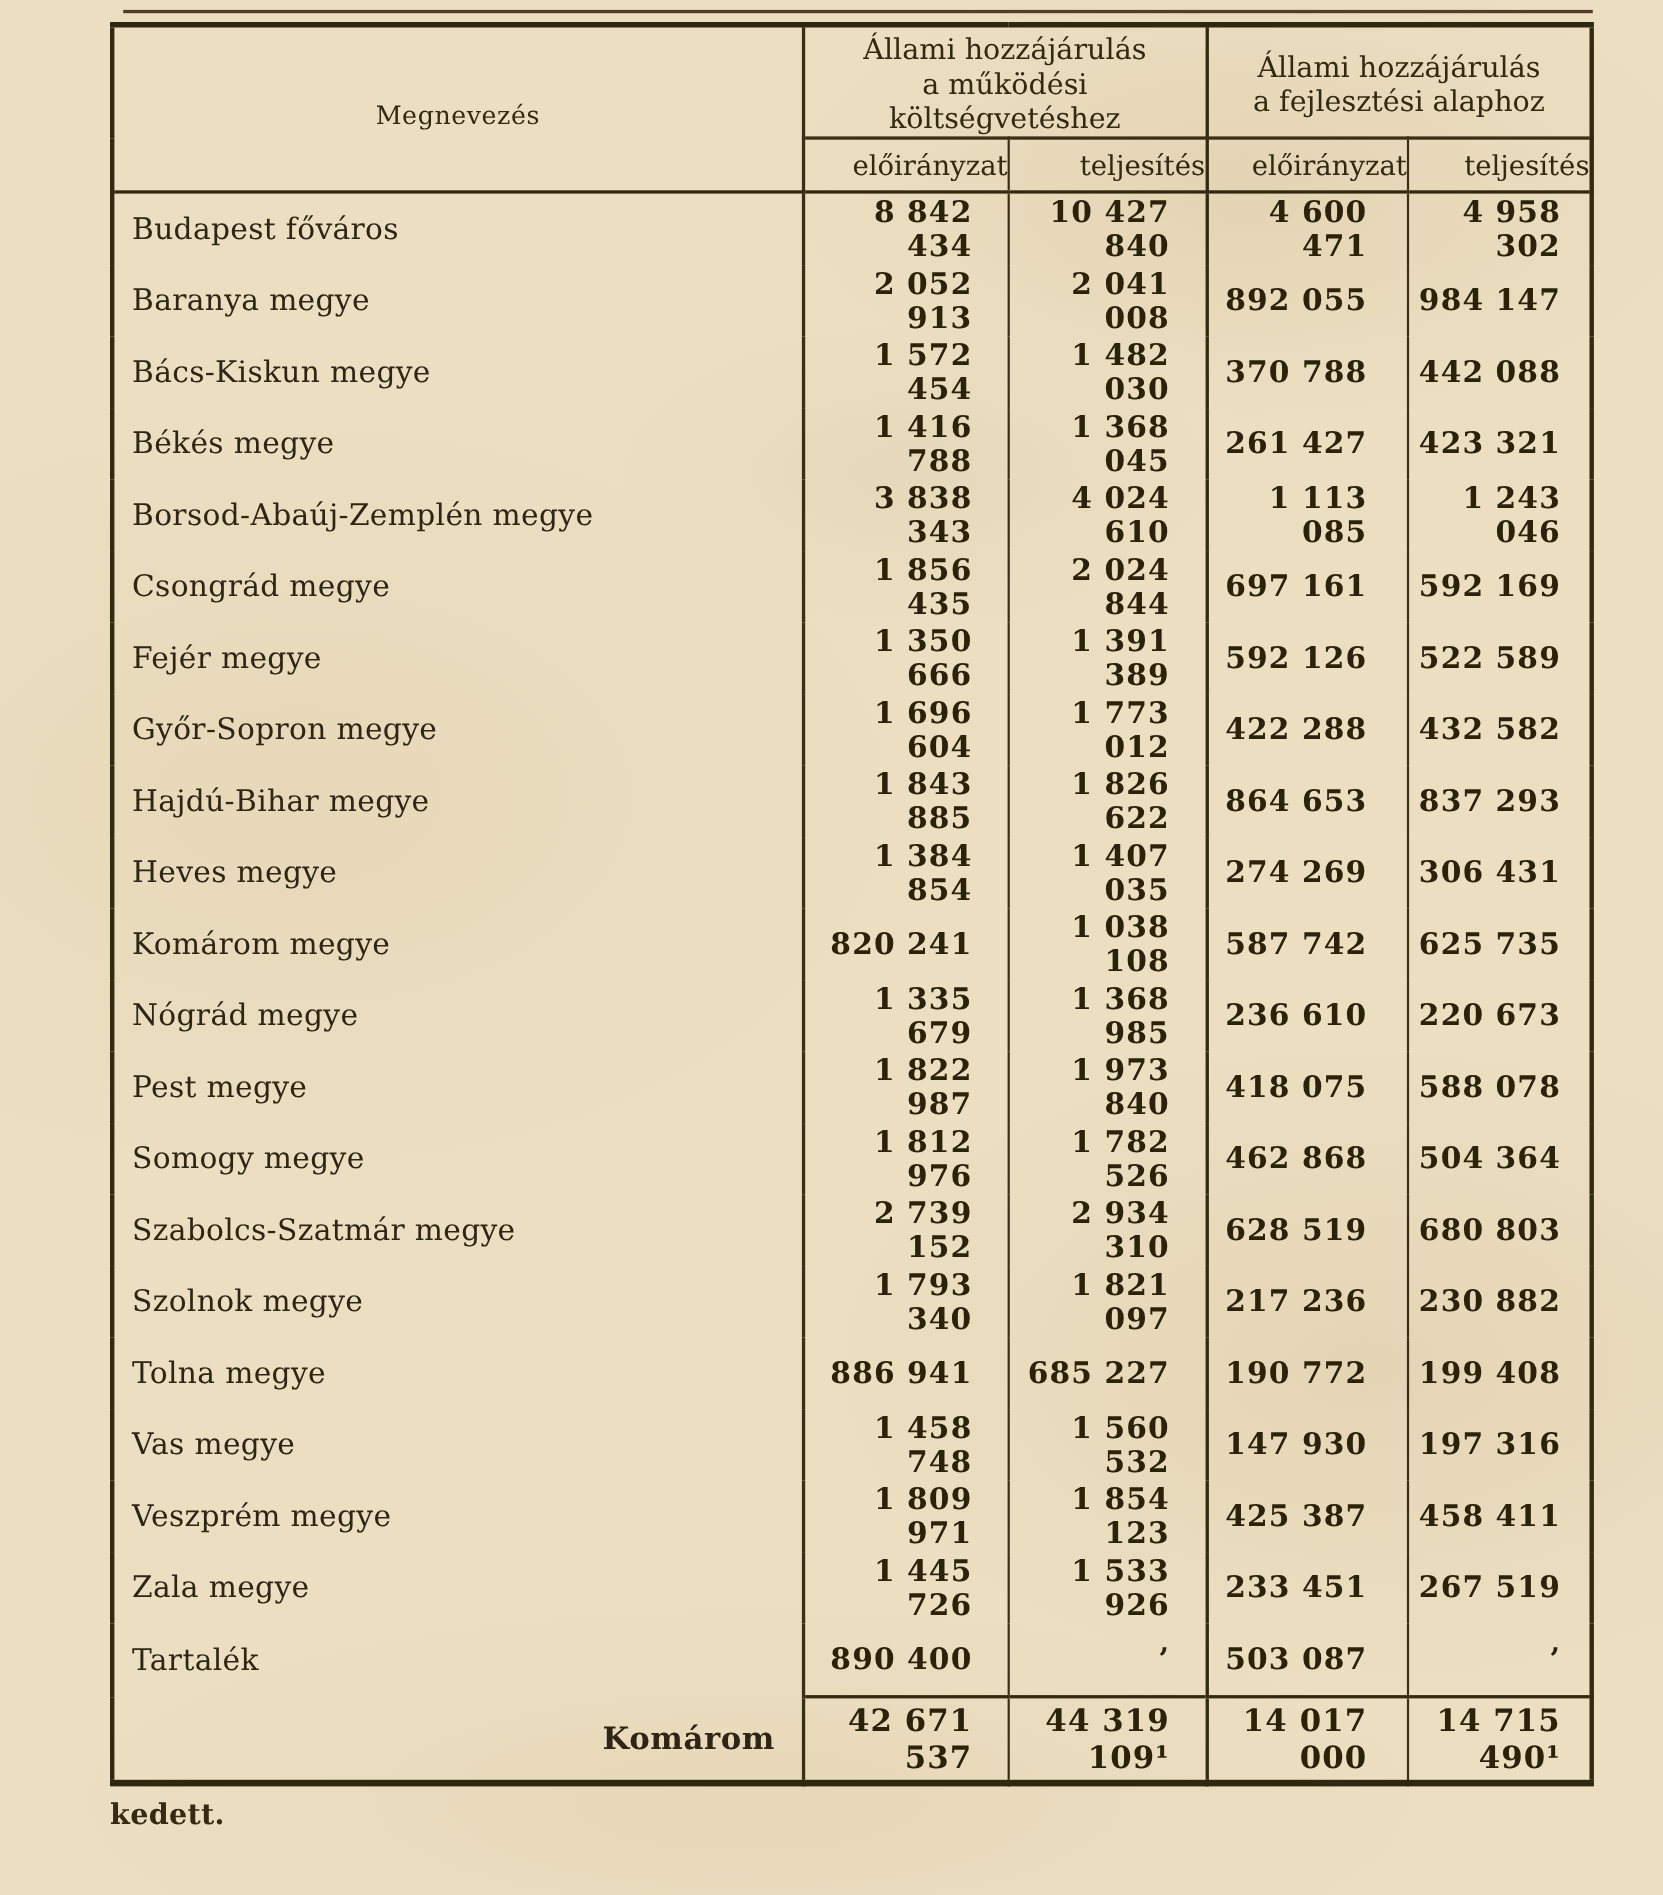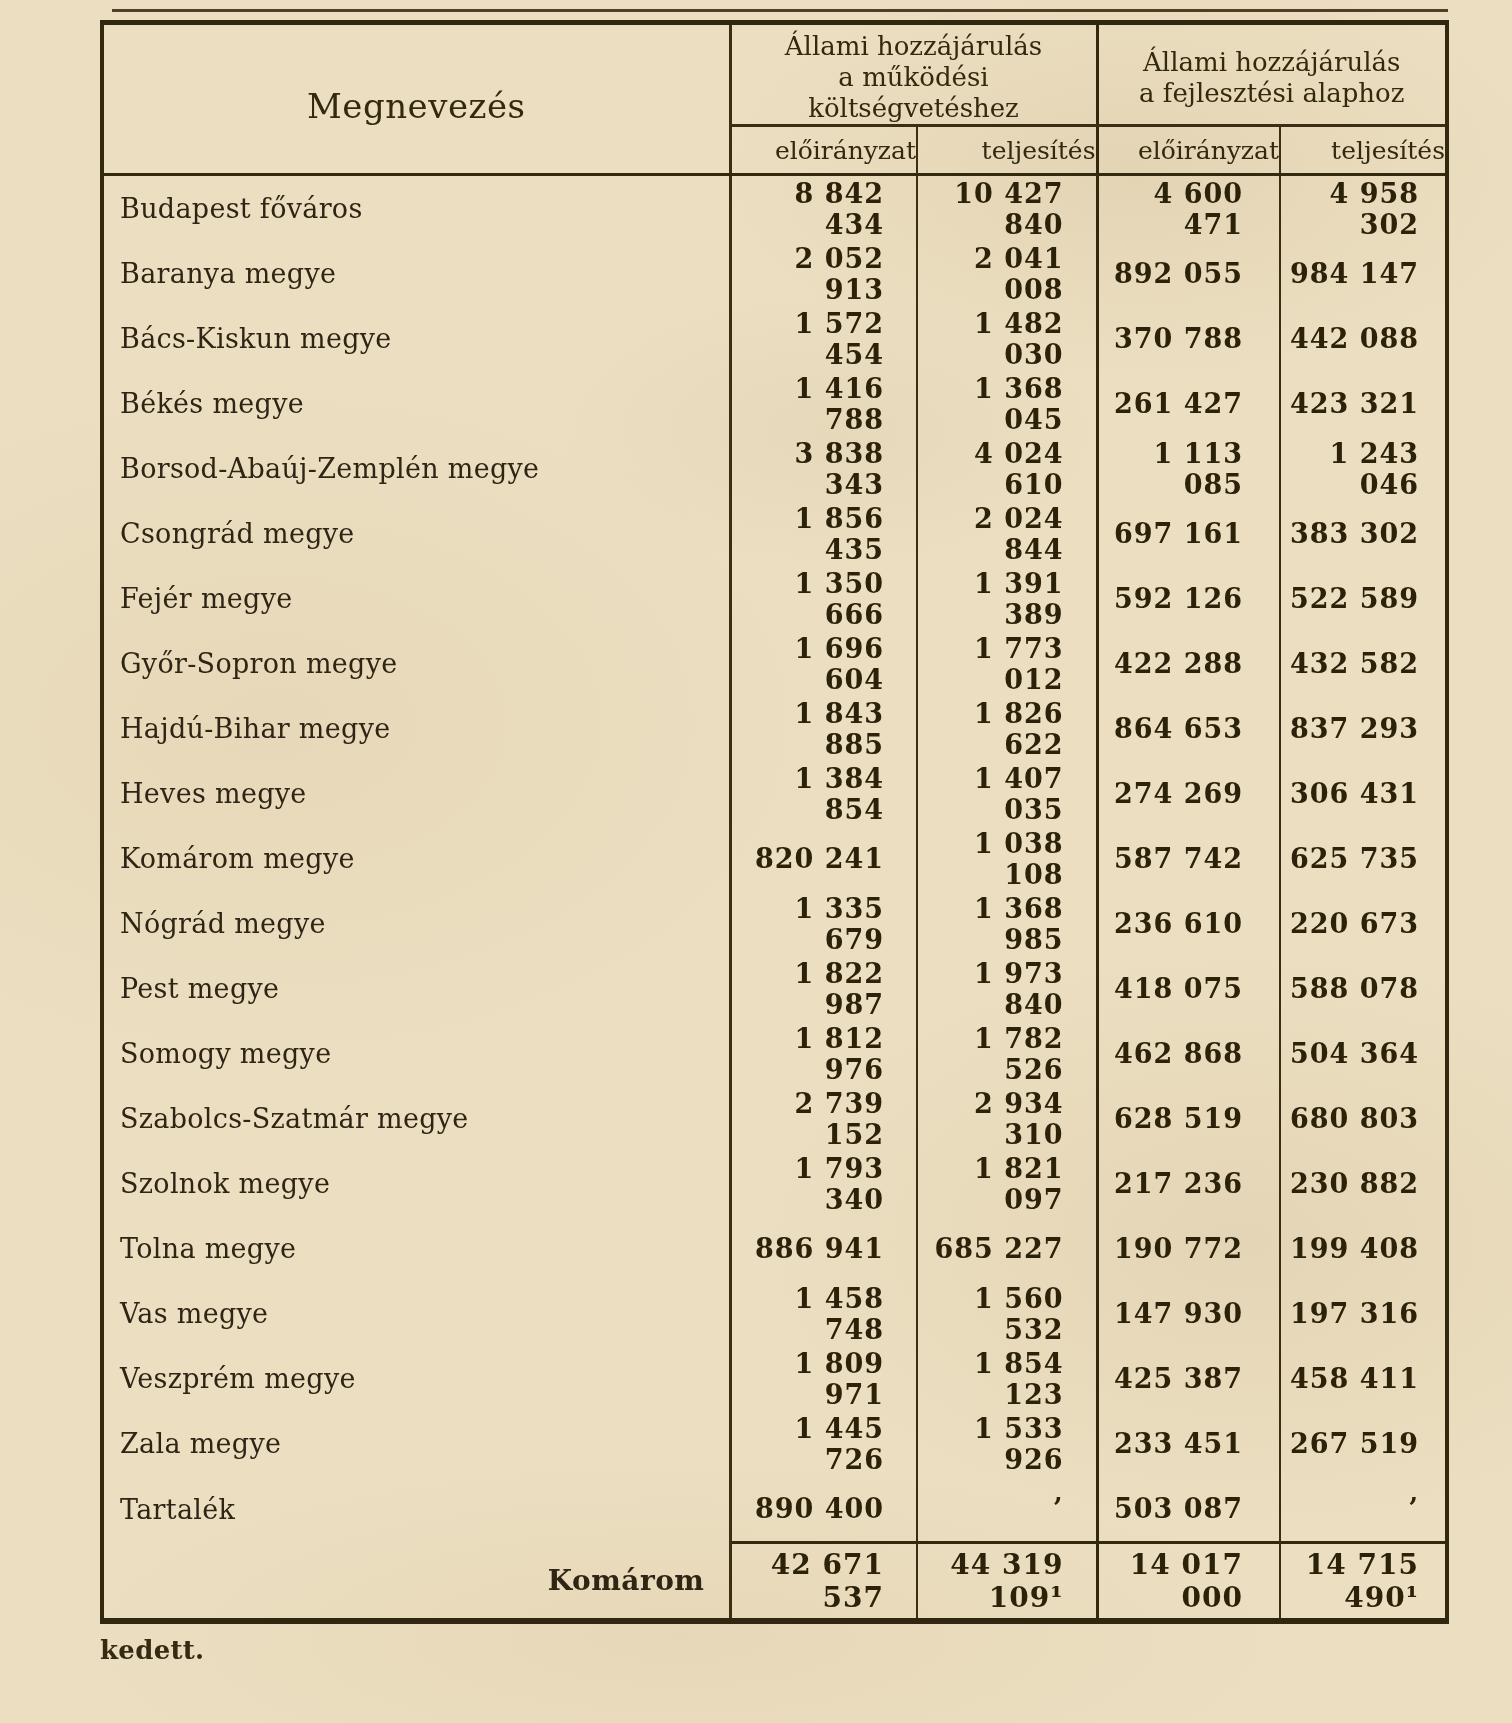--- a/index.html
+++ b/index.html
@@ -27,21 +27,21 @@
   }
   th, td { padding:0; vertical-align:middle; font-weight:normal; }
   
   .c1 { border-right:3px solid #3a2f14; }
   .c2 { border-right:2px solid #3a2f14; }
   .c3 { border-right:3px solid #33290f; }
   .c4 { border-right:2px solid #3a2f14; }
   
   .group-row th { height:66px; }
   th.megnev {
-    text-align:center; font-size:34px; letter-spacing:.5px; color:#33290f;
+    text-align:center; font-size:23px; letter-spacing:.5px; color:#33290f;
     vertical-align:middle; padding-top:14px;
   }
   th.group {
     text-align:center; font-size:26px; line-height:31px; color:#33290f;
     border-bottom:3px solid #3a2f14; padding-top:6px;
   }
   .sub-row th {
     height:46px; text-align:right; font-size:25px; color:#33290f;
     border-bottom:3px solid #33290f;
     padding-left:15px;
@@ -139,21 +139,21 @@
     <td class="num c2">3 838 343</td>
     <td class="num c3">4 024 610</td>
     <td class="num c4">1 113 085</td>
     <td class="num c5">1 243 046</td>
   </tr>
           <tr class="data-row">
     <td class="name c1">Csongrád megye</td>
     <td class="num c2">1 856 435</td>
     <td class="num c3">2 024 844</td>
     <td class="num c4">697 161</td>
-    <td class="num c5">383 302</td>
+    <td class="num c5">592 169</td>
   </tr>
           <tr class="data-row">
     <td class="name c1">Fejér megye</td>
     <td class="num c2">1 350 666</td>
     <td class="num c3">1 391 389</td>
     <td class="num c4">592 126</td>
     <td class="num c5">522 589</td>
   </tr>
           <tr class="data-row">
     <td class="name c1">Győr-Sopron megye</td>

